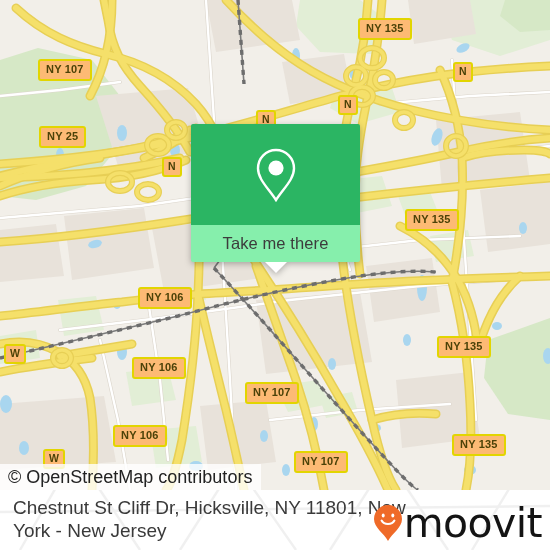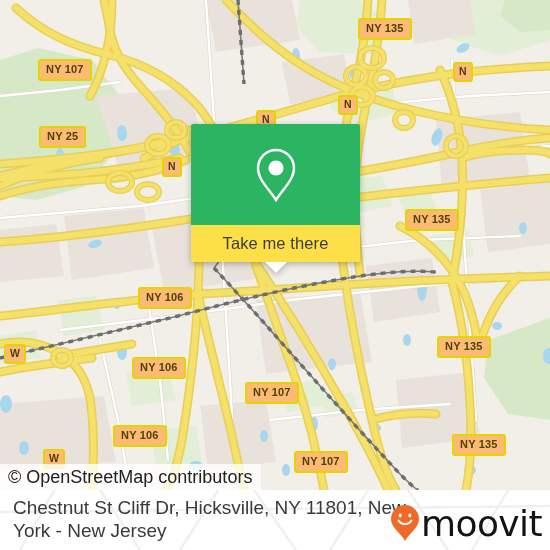--- a/index.html
+++ b/index.html
@@ -46,21 +46,21 @@
     position:absolute;left:191px;top:124px;width:169px;
     filter:drop-shadow(0 2px 3px rgba(0,0,0,.28));
   }
   #card-top{
     background:#2bb563;
     height:101px;
     border-radius:2px 2px 0 0;
     display:flex;align-items:center;justify-content:center;
   }
   #card-bottom{
-    background:#fde047;
+    background:#86efac;
     height:37px;
     border-radius:0 0 2px 2px;
     display:flex;align-items:center;justify-content:center;
   }
   #card-label{
     color:#3c3c3c;
     font-size:16.5px;
     letter-spacing:.1px;
   }
   #card-tail{
@@ -79,21 +79,21 @@
   #footer-wm{position:absolute;left:0;top:0;width:550px;height:60px;}
   #footer-text{
     position:absolute;left:13px;top:6px;width:400px;
     color:#3a3a3a;
     font-size:19px;
     line-height:23px;
   }
   #logo{position:absolute;right:8px;top:14px;display:flex;align-items:center;}
   #logo-word{
     font-family:"DejaVu Sans",sans-serif;
-    font-size:36px;
+    font-size:41px;
     line-height:31px;
     color:#141414;
     letter-spacing:-.6px;
     margin-left:1px;
   }
 </style>
 </head>
 <body>
 
 <div id="root">

